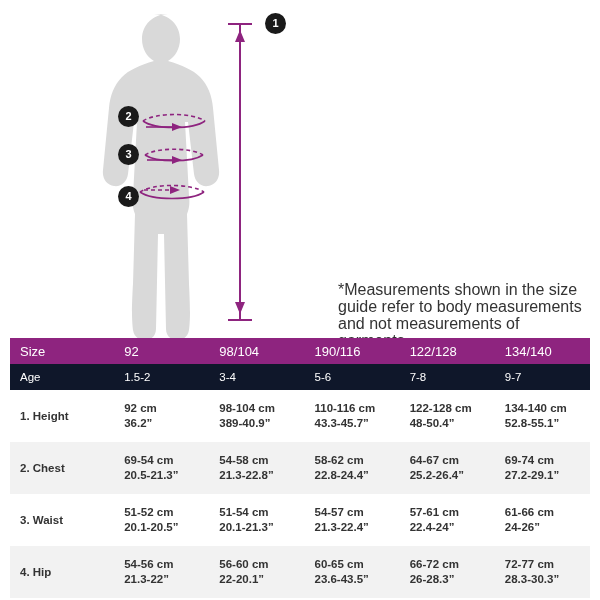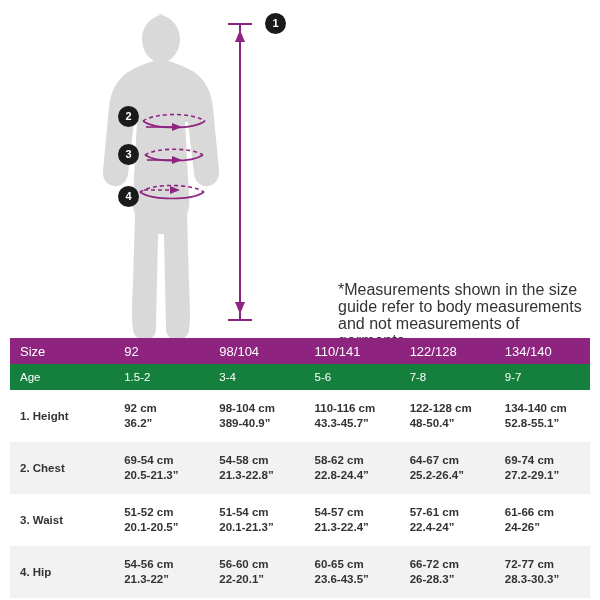--- a/index.html
+++ b/index.html
@@ -89,21 +89,21 @@
     background: #8e247f;
     color: #ffffff;
     height: 26px;
     padding-left: 10px;
     font-size: 13px;
   }
   tr.header-row td.k { font-weight: normal; }
   tr.header-row td.v { font-weight: normal; }
 
   tr.age-row td {
-    background: #15803d;
+    background: #0f172a;
     color: #ffffff;
     height: 26px;
     padding-left: 10px;
     font-size: 11.5px;
   }
 
   tr.data-row td {
     height: 48px;
     padding-left: 10px;
     padding-top: 2px;
@@ -227,21 +227,21 @@
         <col class="col-v">
         <col class="col-v">
         <col class="col-v">
         <col class="col-v">
       </colgroup>
       <tbody>
         <tr class="header-row">
           <td class="k">Size</td>
           <td class="v">92</td>
           <td class="v">98/104</td>
-          <td class="v">110/141</td>
+          <td class="v">190/116</td>
           <td class="v">122/128</td>
           <td class="v">134/140</td>
         </tr>
         <tr class="age-row">
           <td class="k">Age</td>
           <td class="v">1.5-2</td>
           <td class="v">3-4</td>
           <td class="v">5-6</td>
           <td class="v">7-8</td>
           <td class="v">9-7</td>

